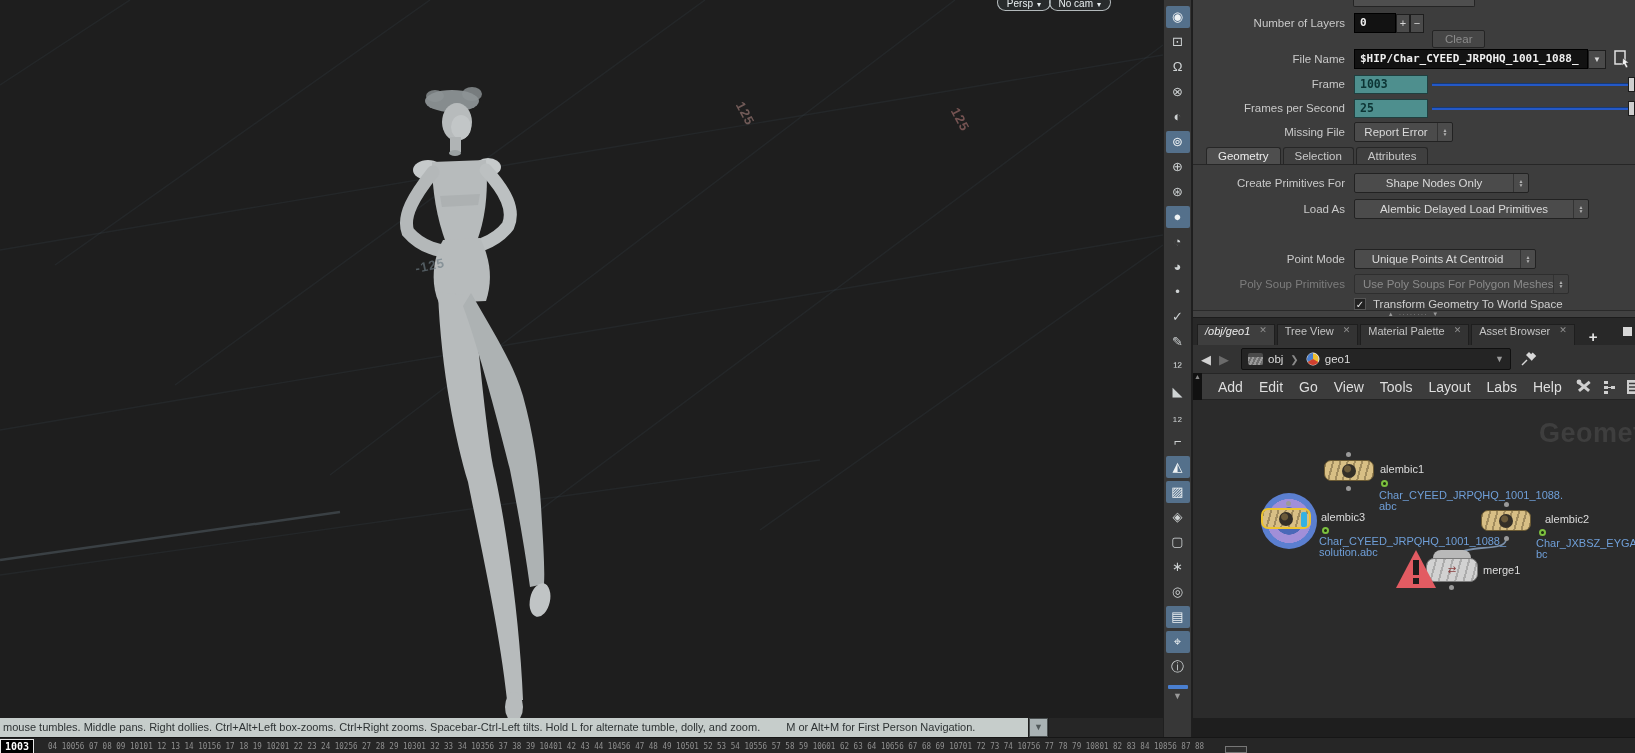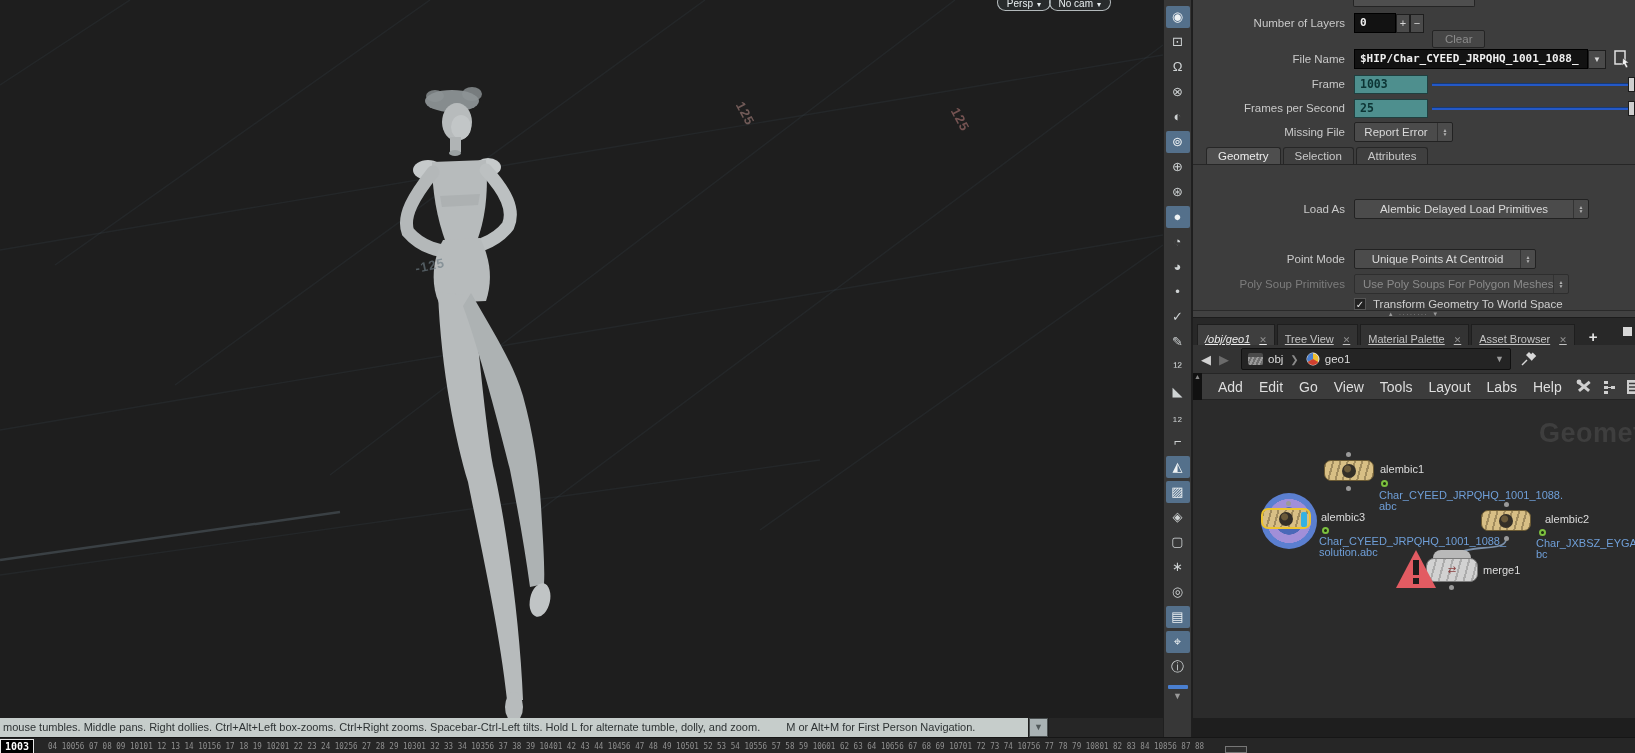--- a/index.html
+++ b/index.html
@@ -73,21 +73,21 @@
   
   #vsplit{position:absolute;left:1193px;top:310px;width:442px;height:8px;background:#414141;
     border-top:1px solid #2a2a2a;border-bottom:1px solid #1c1c1c;color:#9a9a9a;
     text-align:center;font-size:6px;line-height:7px;letter-spacing:2px;}
 
   
   #netpane{position:absolute;left:1193px;top:318px;width:442px;height:400px;background:#2b2b2b;overflow:hidden;}
   #pane-tabs{position:absolute;left:0;top:0;width:442px;height:27px;background:#282828;
     display:flex;align-items:flex-end;padding-left:4px;}
   .pane-tab{height:21px;background:#333;border:1px solid #1e1e1e;border-bottom:none;
-    display:flex;align-items:flex-end;padding:0 7px;margin-right:2px;color:#c3c3c3;font-size:11px;text-decoration:underline;}
+    display:flex;align-items:flex-start;padding:0 7px;margin-right:2px;color:#c3c3c3;font-size:11px;}
   .pane-tab.on{background:#3e3e3e;color:#ececec;font-style:italic;}
   .pane-tab .x{margin-left:9px;color:#8f8f8f;font-size:9px;}
   #tab-plus{color:#e4e4e4;font-size:15px;font-weight:bold;padding:0 12px;}
   #pane-max{position:absolute;right:3px;top:9px;width:9px;height:9px;background:#d8d8d8;}
   #crumbrow{position:absolute;left:0;top:27px;width:442px;height:28px;background:#333;
     display:flex;align-items:center;}
   .nav-arrow{font-size:13px;margin-left:8px;}
   #nav-back{color:#d2d2d2;}  #nav-fwd{color:#6b6b6b;}
   #pathfield{margin-left:12px;width:270px;height:22px;background:#242424;border:1px solid #101010;
     border-radius:2px;display:flex;align-items:center;color:#dcdcdc;}
@@ -263,20 +263,27 @@
         </div>
     </div>
 
     <div class="ptabs">
       <div class="ptab on">Geometry</div>
       <div class="ptab">Selection</div>
       <div class="ptab">Attributes</div>
     </div>
     <div id="ptab-line"></div>
 
+    <div class="prow" style="top:172px;">
+      <div class="plabel">Create Primitives For</div>
+      <div class="ddl">
+          <span class="txt" style="width:158px;">Shape Nodes Only</span>
+          <span class="spin"></span>
+        </div>
+    </div>
 
     <div class="prow" style="top:198px;">
       <div class="plabel">Load As</div>
       <div class="ddl">
           <span class="txt" style="width:218px;">Alembic Delayed Load Primitives</span>
           <span class="spin"></span>
         </div>
     </div>
 
 

